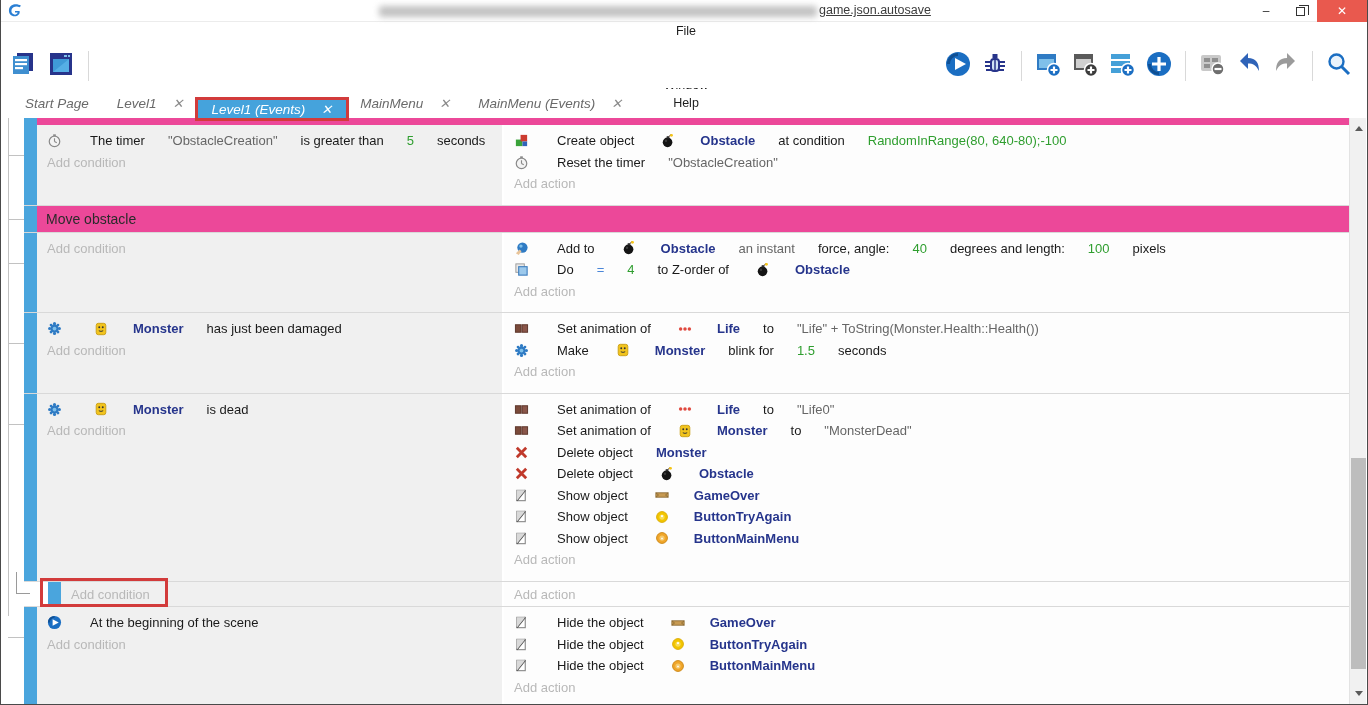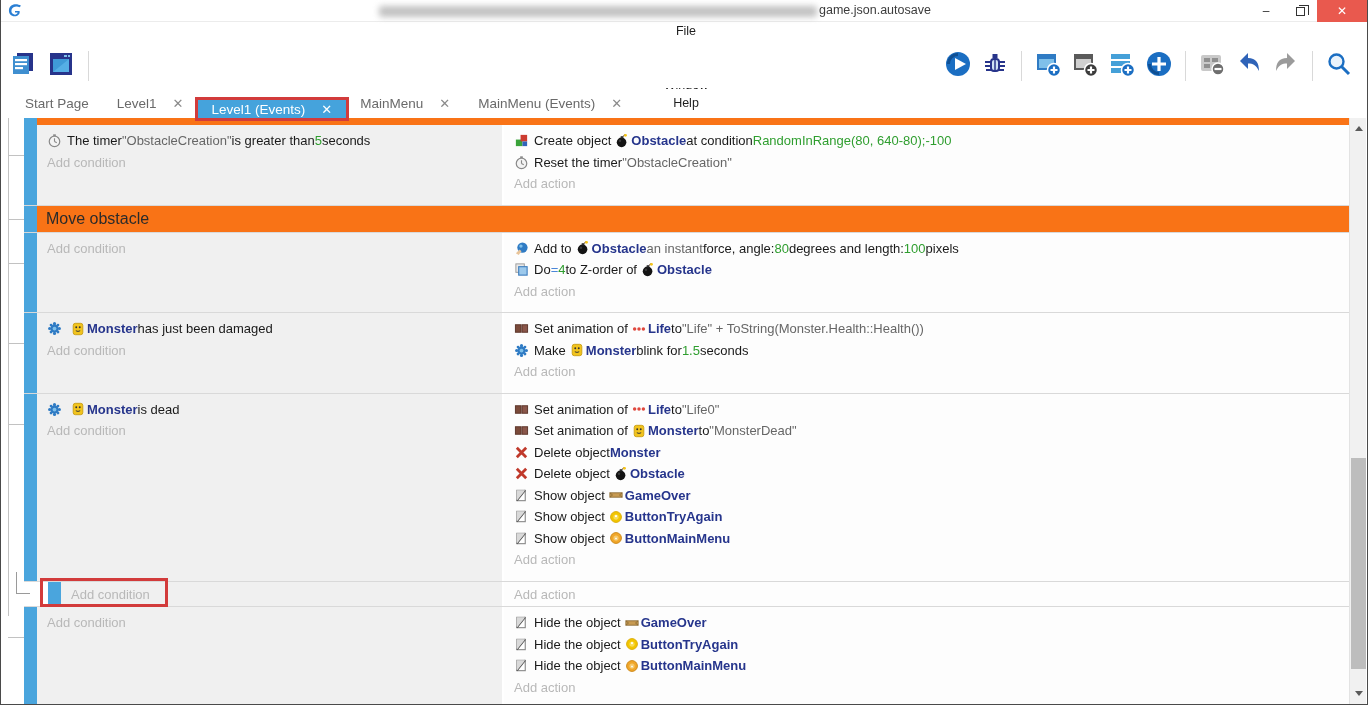--- a/index.html
+++ b/index.html
@@ -7,63 +7,63 @@
   body {
     font-family:"Liberation Sans", sans-serif;
     background:#fff; color:#1a1a1a; position:relative;
     border-left:1px solid #4a4a4a; border-right:1px solid #4a4a4a; border-bottom:1px solid #4a4a4a;
   }
 
   
   .titlebar { height:22px; display:flex; align-items:center; background:#fff; border-bottom:1px solid #ececec; position:relative; }
   .app-logo { width:20px; height:18px; margin-left:4px; }
   .title-blur { position:absolute; left:378px; top:6px; width:438px; height:11px; background:#8f8f8f; opacity:.55; filter:blur(3px); border-radius:3px; }
-  .title-text { position:absolute; left:818px; top:3px; font-size:12.5px; color:#3c3c3c; }
+  .title-text { position:absolute; left:818px; top:3px; font-size:12.5px; color:#3c3c3c;text-decoration:underline; }
   .win-controls { position:absolute; right:0; top:0; height:22px; display:flex; }
   .win-btn { width:34px; height:22px; display:flex; align-items:center; justify-content:center; font-size:12px; color:#333; cursor:default; }
   .win-btn.close { width:50px; background:#e9594e; color:#fff; font-size:12px; }
   .restore-glyph { width:9px; height:9px; border:1px solid #333; position:relative; background:#fff; }
   .restore-glyph::before { content:''; position:absolute; left:2px; top:-3px; width:9px; height:9px; border:1px solid #333; border-left:none; border-bottom:none; }
 
   
   .menubar { height:22px; display:flex; align-items:center; padding-left:4px; background:#fff;flex-direction:column; }
   .menu-item { font-size:12.5px; color:#1f1f1f; padding:2px 9px; }
 
   
   .toolbar { height:44px; display:flex; align-items:center; background:#fff; position:relative; }
   .tb-left { display:flex; align-items:center; gap:10px; padding-left:8px; }
   .tb-right { position:absolute; right:14px; top:0; height:44px; display:flex; align-items:center; gap:9px; }
   .tb-btn { width:28px; height:28px; display:flex; align-items:center; justify-content:center; }
   .tb-btn svg { width:26px; height:26px; }
   .tb-sep { width:1px; height:30px; background:#d9d9d9; margin:0 3px; }
 
   
-  .tabbar { height:30px; display:flex; align-items:stretch; padding-left:10px; background:#fff; }
+  .tabbar { height:30px; display:flex; align-items:stretch; padding-left:10px; background:#fff;font-style:italic; }
   .tab { display:flex; align-items:center; padding:0 14px; font-size:13.5px; color:#6a6a6a; position:relative; }
   .tab .tab-close { margin-left:16px; font-size:13px; color:#8a8a8a; }
   .tab.active { background:#45a3dc; color:#fff; }
   .tab.active .tab-close { color:#fff; }
   .tab.highlighted { outline:3px solid #d23b3b; outline-offset:0; z-index:10;margin-top:12px; }
 
   
   .sheet { position:absolute; top:118px; left:1px; right:18px; bottom:0; background:#fff; padding-left:22px; overflow:hidden; }
   .tree-vline { position:absolute; left:6px; top:0; bottom:88px; width:1px; background:#c2c2c2; }
   .row { display:flex; position:relative; border-bottom:1px solid #d9d9d9; background:#fff; }
   .row::before { content:''; position:absolute; left:-16px; top:30px; width:16px; height:1px; background:#c2c2c2; }
   .row.group-row::before { top:13px; }
   .row.partial::before { display:none; }
   .row.indent1::before { display:none; }
   .evbar { width:13px; background:#4aa5dd; flex:none; }
   .group-row { height:27px; }
-  .group-row .group-label { flex:1; background:#f97316; display:flex; align-items:center; padding-left:9px; font-size:16px; color:#2b2b2b; }
+  .group-row .group-label { flex:1; background:#ec4899; display:flex; align-items:center; padding-left:9px; font-size:14px; color:#2b2b2b; }
   .group-row.partial { height:7px; border-bottom:none; }
   .group-row.partial .group-label { padding:0; }
   .cond-cell { width:465px; flex:none; background:#f0f0f0; padding:5px 8px 3px 10px; margin-right:2px; }
   .act-cell { flex:1; background:#fdfdfd; padding:5px 8px 10px 10px; }
-  .line { height:21.5px; display:flex; align-items:center; font-size:13px; white-space:nowrap; overflow:hidden; }
+  .line { height:21.5px; display:flex; align-items:center; font-size:13px; white-space:nowrap; overflow:hidden;gap:23px; }
   .line .icon { width:15px; height:15px; margin-right:5px; flex:none; display:inline-flex; }
   .line .icon svg { width:15px; height:15px; }
   .oicon { width:14px; height:14px; margin:0 2px 0 4px; flex:none; display:inline-flex; }
   .oicon svg { width:14px; height:14px; }
   .seg-k { color:#1a1a1a; }
   .seg-s { color:#666666; }
   .seg-n { color:#2f9e2f; }
   .seg-b { color:#4a86d8; }
   .seg-o { color:#26358c; font-weight:bold; }
   .placeholder { color:#b8b8b8; }
@@ -320,21 +320,21 @@
                 <circle cx="7.5" cy="9.5" r="5.5" fill="#141414"></circle>
                 <rect x="6.5" y="2.5" width="3" height="2.5" fill="#2e2e2e"></rect>
                 <path d="M9.5 2.8 L11.5 0.8" stroke="#6b4a2b" stroke-width="1.3" fill="none"></path>
                 <circle cx="12" cy="1.5" r="1.6" fill="#f5c518"></circle>
                 <circle cx="5.7" cy="7.8" r="1.4" fill="#3a3a3a"></circle>
               </svg>
             </span>
             <span class="seg-o">Obstacle</span>
             <span class="seg-s"> an instant</span>
             <span class="seg-k"> force, angle: </span>
-            <span class="seg-n">80</span>
+            <span class="seg-n">40</span>
             <span class="seg-k"> degrees and length: </span>
             <span class="seg-n">100</span>
             <span class="seg-k"> pixels</span>
           </div>
           <div class="line">
             <span class="icon">
               <svg viewBox="0 0 16 16">
                 <rect x="2" y="2" width="9" height="9" fill="#e8e8e8" stroke="#9a9a9a" stroke-width="1"></rect>
                 <rect x="5" y="5" width="9" height="9" fill="#9cc9ec" stroke="#3f7fbe" stroke-width="1.2"></rect>
               </svg>
@@ -604,20 +604,30 @@
           <div class="line placeholder">Add condition</div>
         </div>
         <div class="act-cell">
           <div class="line placeholder">Add action</div>
         </div>
         <div class="red-box"></div>
       </div>
       <div class="row event-row">
         <div class="evbar"></div>
         <div class="cond-cell">
+          <div class="line">
+            <span class="icon">
+              <svg viewBox="0 0 16 16">
+                <circle cx="8" cy="8" r="7" fill="#1b6ec2"></circle>
+                <path d="M1 8 A7 7 0 0 1 8 1 L8 3 A5 5 0 0 0 3 8 Z" fill="#0f4f93"></path>
+                <path d="M6 4.5l6.5 3.5-6.5 3.5z" fill="#fff"></path>
+              </svg>
+            </span>
+            <span class="seg-k">At the beginning of the scene</span>
+          </div>
           <div class="line placeholder">Add condition</div>
         </div>
         <div class="act-cell">
           <div class="line">
             <span class="icon">
               <svg viewBox="0 0 16 16">
                 <rect x="3" y="2.5" width="9" height="11" fill="#fff" stroke="#8a8a8a" stroke-width="1.2"></rect>
                 <path d="M12 2.5 L3 13.5 L3 13.5 Z" fill="none"></path>
                 <path d="M12 2.5 L3 13.5" stroke="#4a4a4a" stroke-width="1.6"></path>
                 <path d="M3 2.5 L12 2.5 L3 13.5 Z" fill="#d9d9d9"></path>

